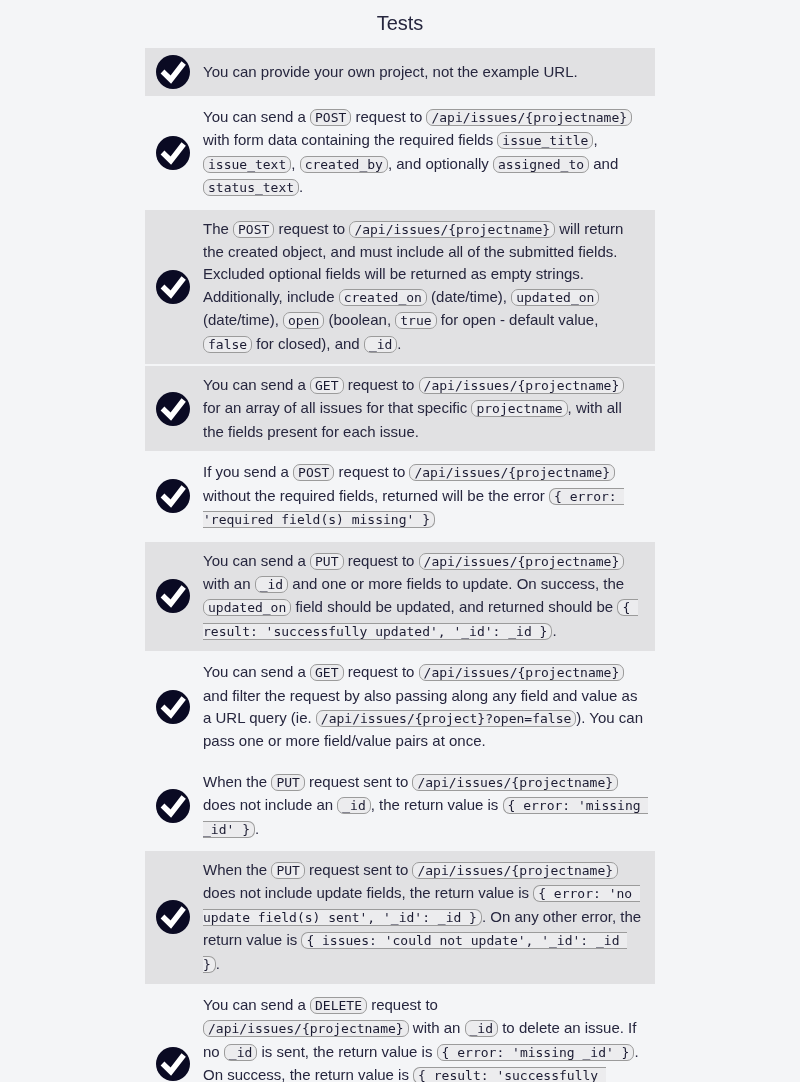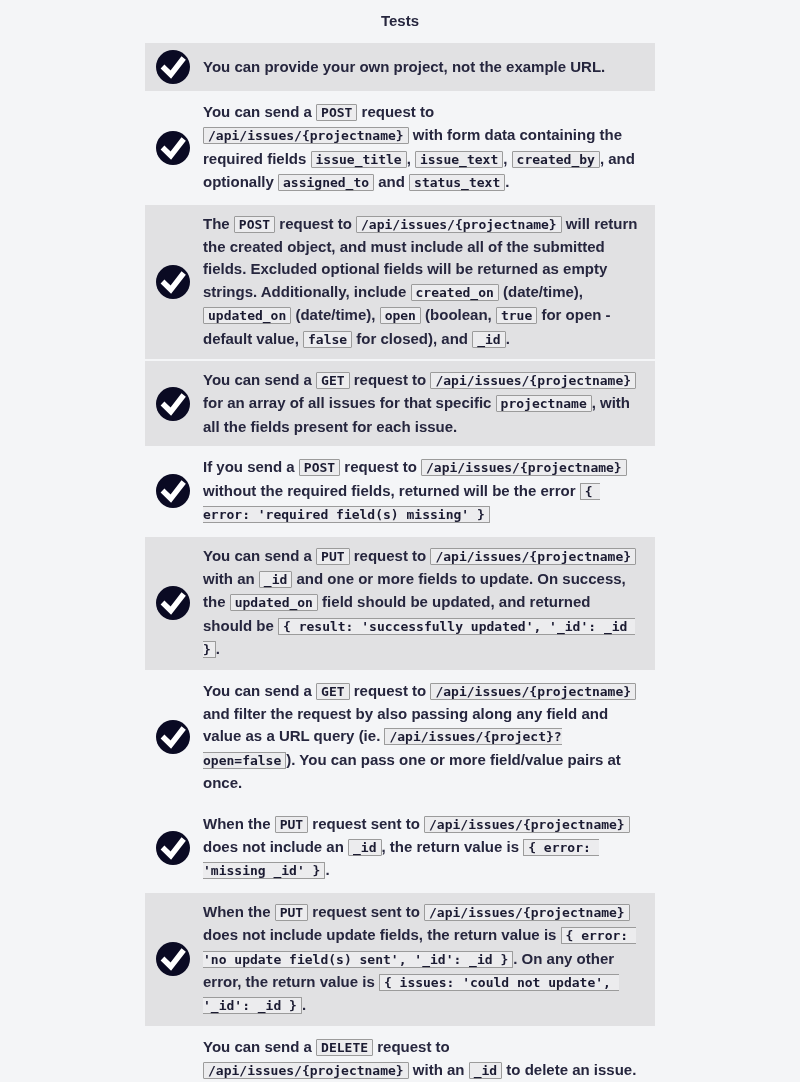--- a/index.html
+++ b/index.html
@@ -16,22 +16,22 @@
     width:800px;height:1082px;overflow:hidden;
     background:var(--page-bg);
     font-family:"Liberation Sans", sans-serif;
     color:var(--text);
   }
   .page-header{
     padding-top:12px;
     text-align:center;
   }
   .page-title{
-    font-size:15px;
-    font-weight:bold;
+    font-size:20px;
+    font-weight:normal;
     color:var(--text);
   }
   .tests-list{
     width:510px;
     margin:13px auto 0 auto;
   }
   .test-row{
     display:flex;
     align-items:center;
     padding:5px 12px 5px 0;
@@ -45,28 +45,27 @@
     width:34px;height:34px;
     margin:2px 13px 2px 11px;
     align-self:center;
   }
   .icon-wrap svg{display:block;}
   .test-text{
     margin:3px 0;
     font-size:15px;
     line-height:22.4px;
     color:var(--text);
-    font-weight:bold;
   }
   .test-text code{
     font-family:"DejaVu Sans Mono", monospace;
     font-size:13px;
     background:var(--code-bg);
     border:1px solid var(--code-border);
-    border-radius:1px;
+    border-radius:7px;
     padding:0 4px;
     color:#1b1b32;
     white-space:pre-wrap;
   }
 </style>
 </head>
 <body>
 
 <header class="page-header">
   <span class="page-title">Tests</span>

